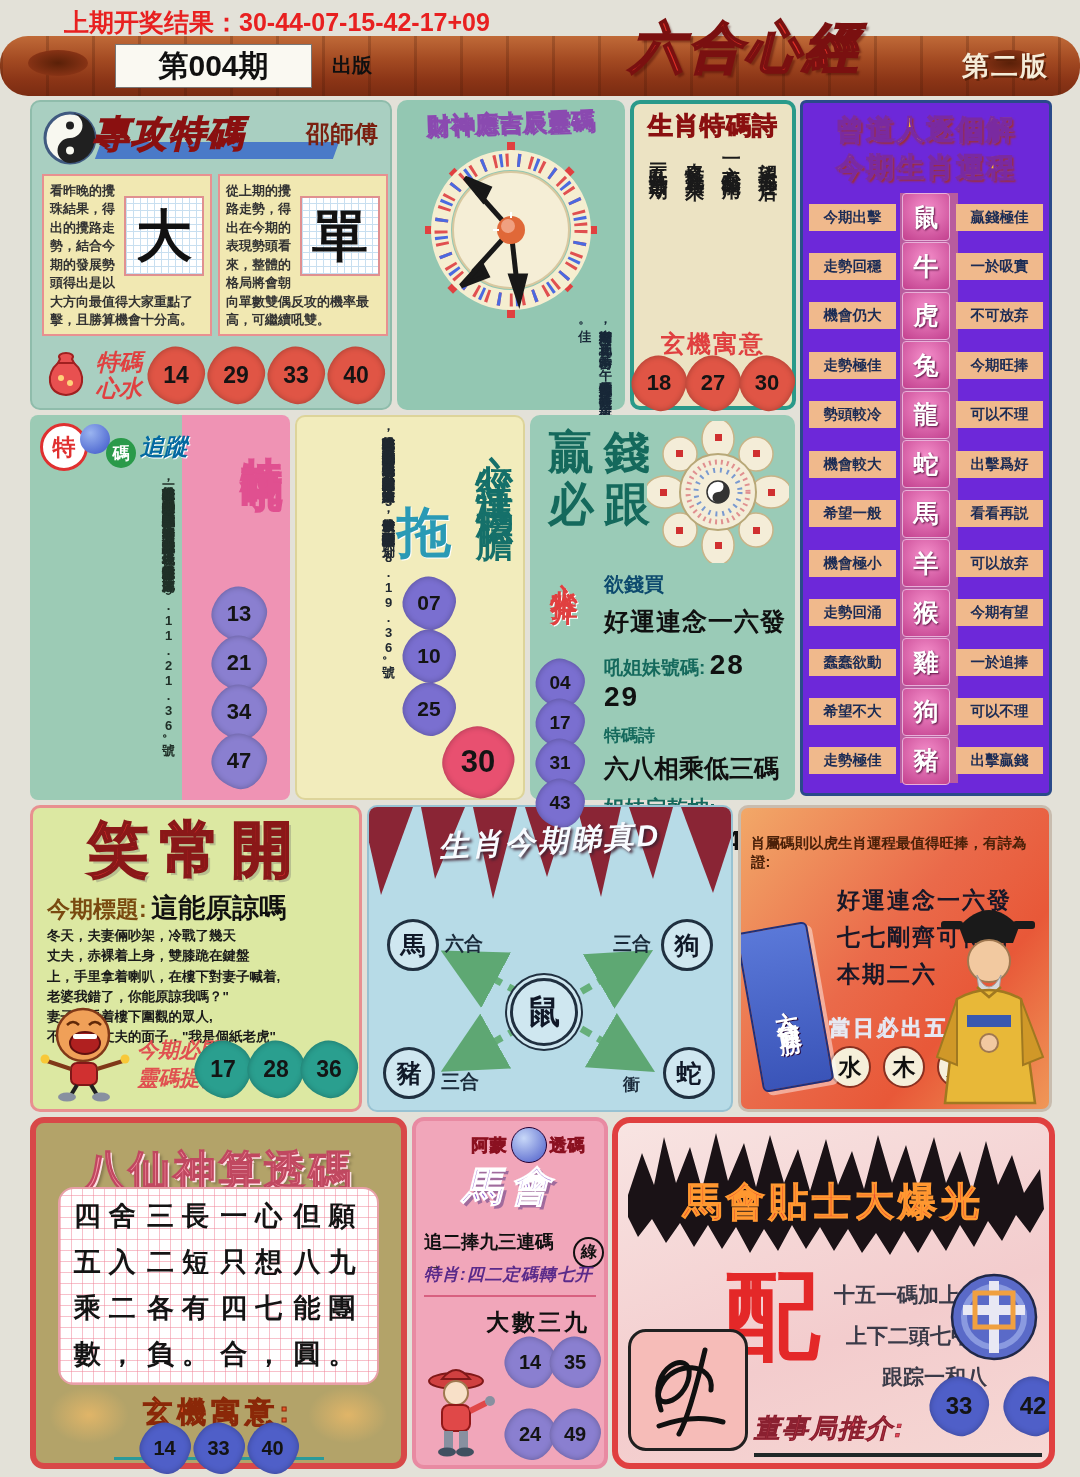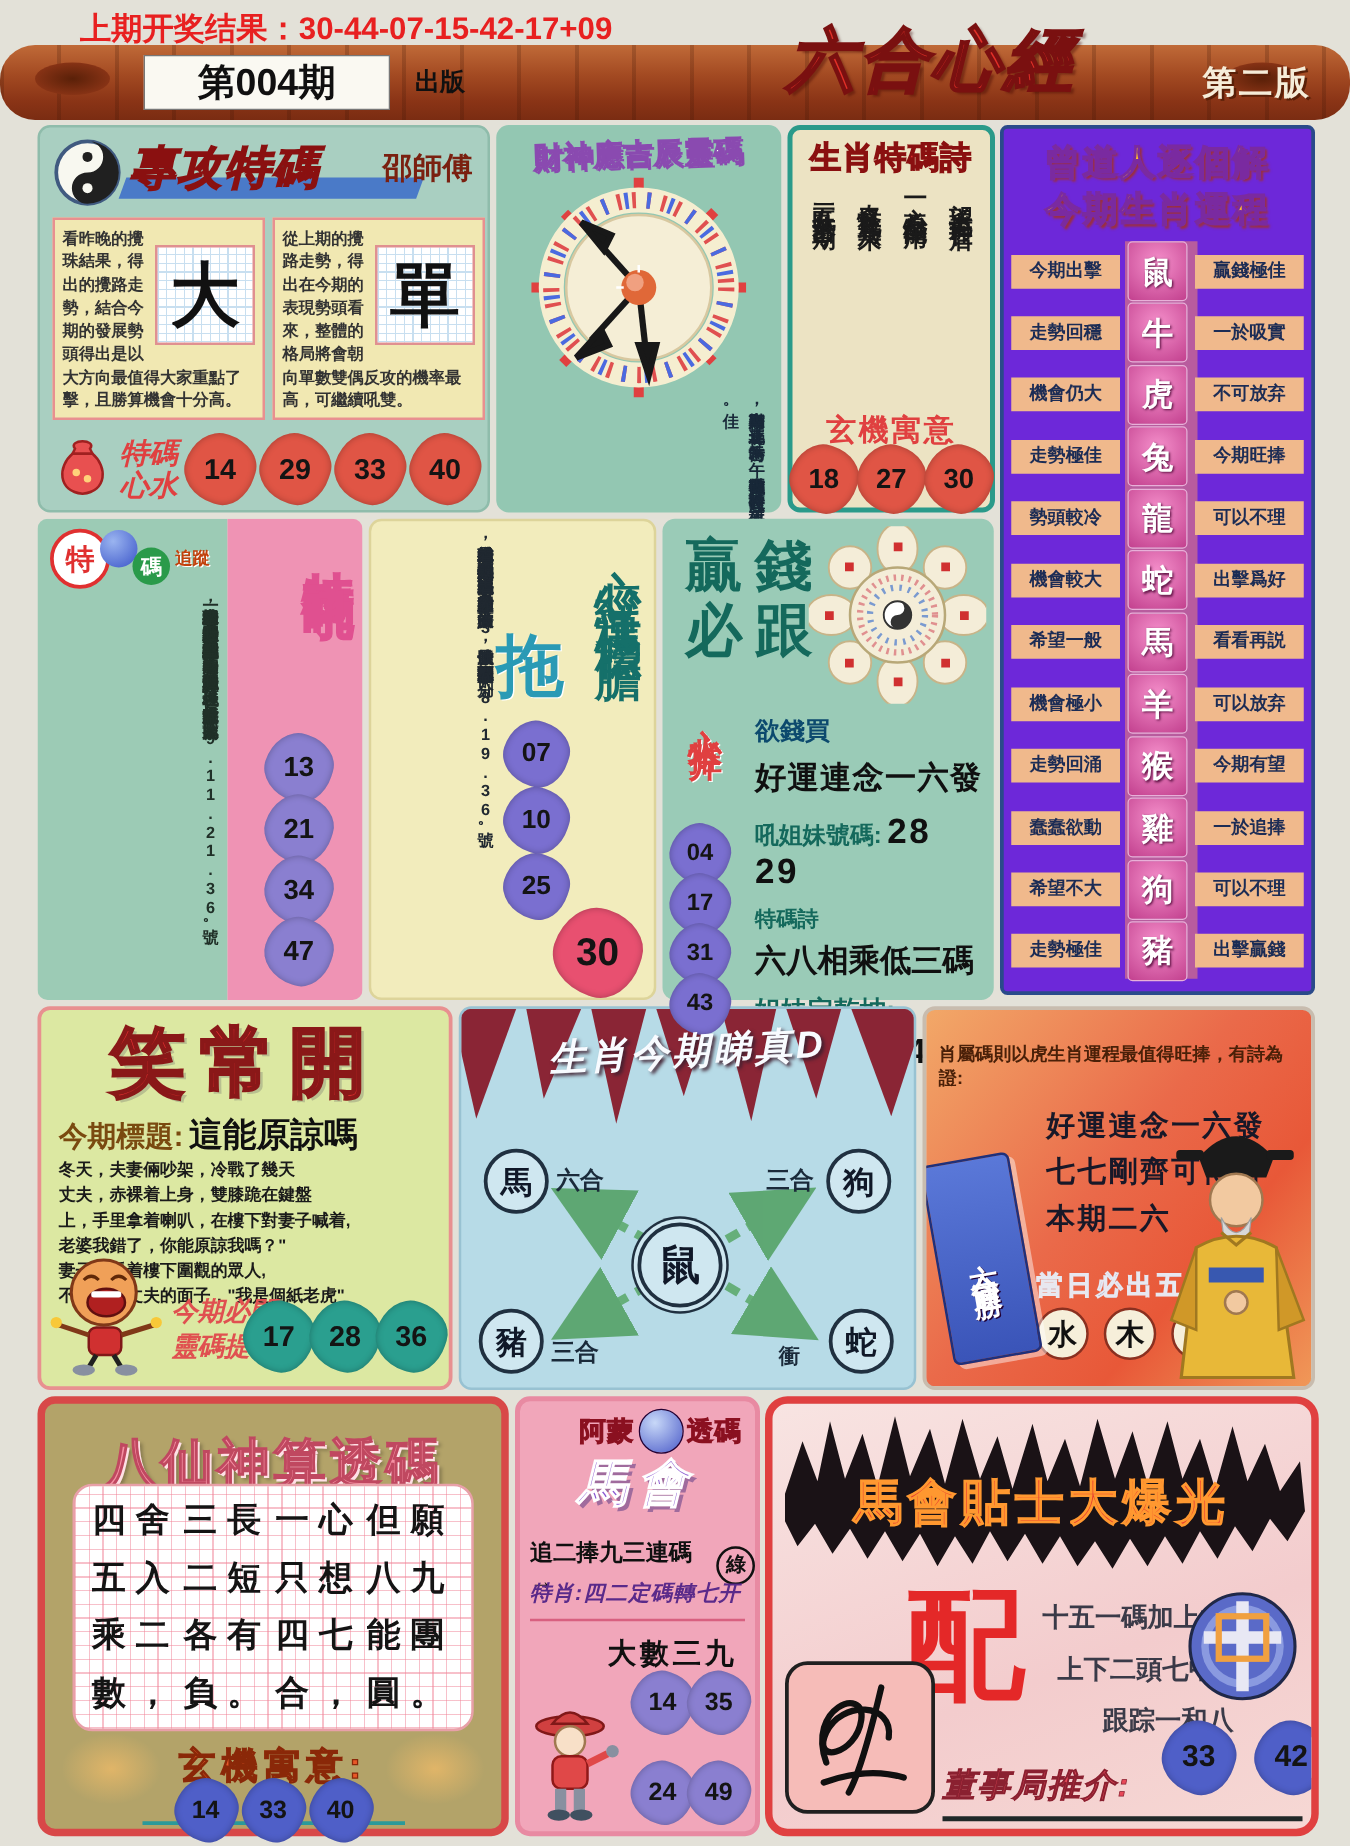--- a/index.html
+++ b/index.html
@@ -34,21 +34,21 @@
        font-size:30px;font-weight:900;color:#101010;}
   .publish{position:absolute;left:332px;top:52px;font-size:20px;font-weight:900;color:#101010;}
   .masthead{position:absolute;left:630px;top:12px;font-family:"DejaVu Serif",serif;
        font-size:54px;font-weight:900;font-style:italic;color:#e23028;
        -webkit-text-stroke:2px #7a1010;text-shadow:3px 3px 2px rgba(60,0,0,.4);letter-spacing:4px;}
   .edition{position:absolute;left:962px;top:48px;font-size:27px;font-weight:900;color:#f5ecd8;
        text-shadow:2px 2px 0 #5a2008;letter-spacing:2px;}
   
   #p-a{left:30px;top:100px;width:362px;height:310px;background:#a9cfc1;border:2px solid #8fbcab;}
   #p-a .title-bar{position:absolute;left:66px;top:40px;width:238px;height:17px;background:#4a7ac8;transform:skewX(-20deg);}
-  #p-a .a-title{position:absolute;left:72px;top:8px;font-size:36px;font-weight:900;font-style:italic;
+  #p-a .a-title{position:absolute;left:61px;top:8px;font-size:36px;font-weight:900;font-style:italic;
        color:#7f1d1d;-webkit-text-stroke:1.5px #8a1010;letter-spacing:2px;}
   #p-a .a-author{position:absolute;right:12px;top:16px;font-size:24px;font-weight:900;color:#7a2010;}
   .abox{position:absolute;top:72px;width:170px;height:162px;background:#f1e8b2;border:2px solid #e89090;
        padding:6px;box-sizing:border-box;font-size:13px;line-height:1.42;color:#333;font-weight:bold;}
   #abox-l{left:10px}#abox-r{left:186px}
   .grid-char{float:right;width:76px;height:76px;margin:14px 0 4px 6px;background:#fff;
        background-image:repeating-linear-gradient(0deg,#c8dff0 0 1px,transparent 1px 7px),
                         repeating-linear-gradient(90deg,#c8dff0 0 1px,transparent 1px 7px);
        border:2px solid #e09090;display:flex;align-items:center;justify-content:center;
        font-size:56px;font-weight:900;color:#111;}
@@ -87,21 +87,21 @@
   #p-e{left:30px;top:415px;width:260px;height:385px;overflow:hidden;border-radius:8px;}
   .e-left{position:absolute;top:0;left:0;bottom:0;width:152px;background:#9ccbb5;}
   .e-right{position:absolute;top:0;right:0;bottom:0;width:108px;background:#ef93b4;}
   .e-logo{position:absolute;left:10px;top:8px;display:flex;align-items:center;z-index:2;}
   .e-te{width:42px;height:42px;border-radius:50%;background:#fff;border:3px solid #e03030;color:#e03030;
        font-weight:900;font-size:23px;display:flex;align-items:center;justify-content:center;}
   .e-bluedot{width:30px;height:30px;border-radius:50%;background:radial-gradient(circle at 35% 30%,#9ab4f0,#3a54c8);
        margin:-16px 0 0 -8px;}
   .e-ma{width:30px;height:30px;border-radius:50%;background:#2a9a4a;color:#fff;font-weight:900;font-size:17px;
        display:flex;align-items:center;justify-content:center;margin:12px 0 0 -4px;}
-  .e-zhui{margin-left:4px;font-size:14px;font-weight:900;color:#c2410c;text-shadow:1px 1px 0 #fff;}
+  .e-zhui{margin-left:4px;font-size:24px;font-weight:900;font-style:italic;color:#0369a1;text-shadow:1px 1px 0 #fff;}
   .e-body{position:absolute;left:6px;top:62px;width:142px;bottom:10px;font-size:13px;font-weight:bold;
        color:#203028;line-height:1.55;}
   .e-title{position:absolute;right:0px;top:10px;height:180px;font-size:40px;font-weight:900;color:#fdf2f6;
        -webkit-text-stroke:2px #e05090;letter-spacing:8px;}
   .e-balls{position:absolute;right:30px;top:178px;display:flex;flex-direction:column;gap:7px;}
   
   #p-f{left:295px;top:415px;width:230px;height:385px;background:#f2ecbc;border:2px solid #ddd49a;}
   .f-body{position:absolute;left:5px;top:10px;width:96px;bottom:8px;font-size:13px;font-weight:bold;
        color:#202830;line-height:1.55;}
   .f-title{position:absolute;right:4px;top:8px;height:372px;font-size:37px;font-weight:900;color:#15706a;letter-spacing:14px;}
@@ -182,21 +182,21 @@
        letter-spacing:8px;line-height:46px;text-align:center;}
   .k-myst{position:absolute;top:270px;width:100%;text-align:center;font-size:29px;font-weight:900;
        color:#e85828;-webkit-text-stroke:1px #8a2808;letter-spacing:5px;}
   .k-drag{position:absolute;top:264px;width:78px;height:56px;
        background:radial-gradient(ellipse at center,rgba(232,184,104,.85),rgba(179,163,105,0) 72%);}
   .k-balls{position:absolute;top:306px;width:100%;display:flex;justify-content:center;gap:16px;}
   .k-underline{position:absolute;bottom:3px;left:50%;transform:translateX(-50%);width:210px;height:3px;background:#2a9a9a;}
   
   #p-l{left:412px;top:1117px;width:196px;height:352px;background:#f1a6ba;border:4px solid #e88aa2;border-radius:12px;}
   .l-head{position:absolute;top:6px;width:100%;text-align:center;}
-  .l-top{display:flex;align-items:center;justify-content:center;gap:3px;font-size:21px;font-weight:900;
+  .l-top{display:flex;align-items:center;justify-content:center;gap:3px;font-size:17px;font-weight:900;
        color:#e04040;-webkit-text-stroke:.8px #8a1020;letter-spacing:1px;margin-left:37px;}
   .l-ballicon{width:34px;height:34px;border-radius:50%;border:1px solid #203;
        background:radial-gradient(circle at 35% 30%,#c8d8f8,#4a5ac8);}
   .l-main{margin-top:-4px;font-size:40px;font-weight:900;font-style:italic;color:#8a5ad0;
        -webkit-text-stroke:1px #fff;text-shadow:3px 3px 0 rgba(80,48,128,.5);letter-spacing:8px;}
   .l-line1{position:absolute;left:8px;top:108px;display:flex;align-items:center;gap:4px;
        font-size:18.5px;font-weight:900;color:#101010;}
   .l-circle{width:27px;height:27px;border-radius:50%;border:2px solid #101010;display:inline-flex;
        align-items:center;justify-content:center;font-size:16px;font-weight:900;}
   .l-line2{position:absolute;left:8px;top:142px;font-size:17px;font-weight:900;font-style:italic;

